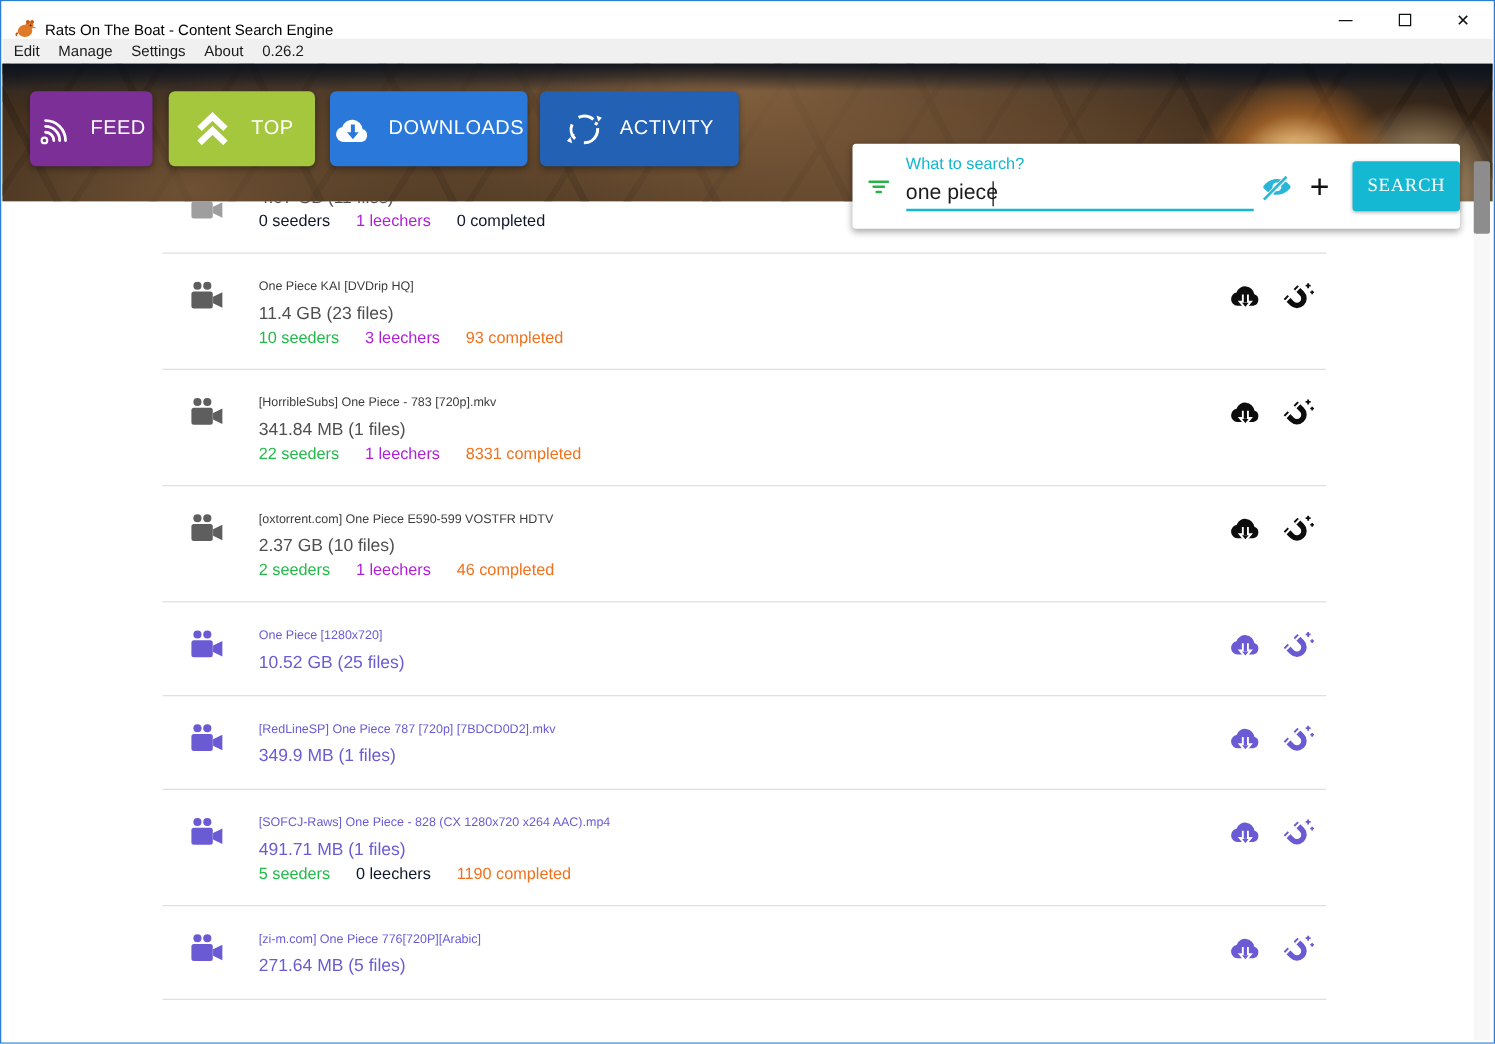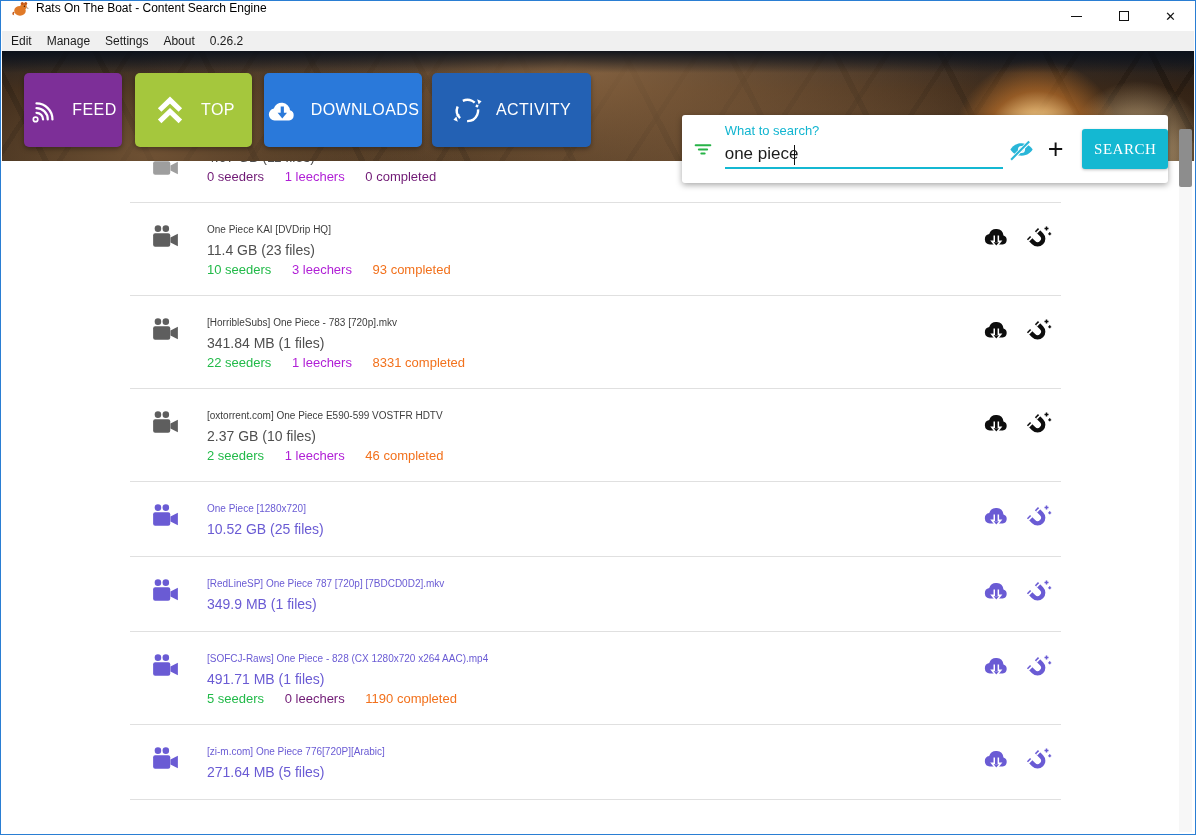--- a/index.html
+++ b/index.html
@@ -7,21 +7,21 @@
   body { font-family:"Liberation Sans", sans-serif; }
 
   .window {
     position:relative; width:1196px; height:835px;
     background:#fff; border:1px solid #2a7ed3; overflow:hidden;
   }
 
   
   .titlebar {
     position:absolute; top:0; left:1px; right:1px; height:30px;
-    background:#fff; display:flex; align-items:flex-start; padding-left:9px;
+    background:#fff; display:flex; align-items:flex-end; padding-left:9px;
   }
   .app-icon { width:18px; height:16px; margin-right:7px; }
   .title-text { font-size:12px; color:#000; }
   .win-controls { position:absolute; right:0; top:0; height:30px; display:flex; }
   .win-btn { width:47px; height:30px; display:flex; align-items:center; justify-content:center; color:#111; }
   .glyph-min { width:11px; height:1px; background:#111; }
   .glyph-max { width:10px; height:10px; border:1px solid #111; }
   .glyph-close { font-size:13px; line-height:13px; }
 
   
@@ -41,21 +41,21 @@
       radial-gradient(circle at 1135px 100px, rgba(240,210,160,.55) 0 26px, rgba(0,0,0,0) 70px),
       radial-gradient(ellipse 320px 150px at 150px 100px, rgba(128,94,60,.8), rgba(0,0,0,0)),
       radial-gradient(ellipse 420px 170px at 560px 10px, rgba(152,112,72,.85), rgba(0,0,0,0)),
       radial-gradient(ellipse 520px 210px at 850px 135px, rgba(122,88,56,.75), rgba(0,0,0,0)),
       repeating-linear-gradient(63deg, rgba(0,0,0,0) 0 36px, rgba(8,6,4,.5) 36px 42px, rgba(0,0,0,0) 42px 94px),
       repeating-linear-gradient(-57deg, rgba(0,0,0,0) 0 48px, rgba(12,8,5,.45) 48px 53px),
       linear-gradient(180deg, #151a22 0%, #26190f 35%, #2e2114 100%);
   }
 
   .nav-btn {
-    position:absolute; top:22px; height:74px; border:none; border-radius:5px;
+    position:absolute; top:22px; height:60px; border:none; border-radius:5px;
     display:flex; align-items:center; justify-content:center; gap:13px;
     color:#fff; font-size:16px; letter-spacing:.4px; cursor:pointer;
     box-shadow:0 2px 5px rgba(0,0,0,.35); padding:0 1px;
     font-family:"Liberation Sans", sans-serif;
   }
   .nav-feed      { left:22px;  width:98px;  background:#7d2f98; }
   .nav-top       { left:133px; width:117px; background:#a5c73d; }
   .nav-downloads { left:262px; width:158px; background:#2a79da; }
   .nav-activity  { left:430px; width:159px; background:#2361b4; }
 
@@ -95,21 +95,21 @@
     margin:0 133px 0 128px; border-bottom:1px solid #e0e0e0;
     padding:16px 0;
   }
   .row:first-child { margin-top:-30px; }
   .row-icon { width:77px; padding:6px 0 0 22px; flex:none; }
   .row-icon svg { display:block; }
   .row-text { flex:1; min-width:0; }
   .row-title { font-size:10px; line-height:21px; cursor:pointer; white-space:nowrap; }
   .row-size  { font-size:14px; line-height:21px; }
   .row-stats { font-size:13px; line-height:18px; }
-  .stat { margin-right:17px; color:#701a75; }
+  .stat { margin-right:17px; color:#0f172a; }
   .stat.seeders.active   { color:#22ba49; }
   .stat.leechers.active  { color:#b01fd6; }
   .stat.completed.active { color:#f2711c; }
   .row-actions { width:78px; flex:none; display:flex; gap:15px; padding-top:6px; }
   .action { background:none; border:none; padding:0; cursor:pointer; width:27px; height:27px; }
 
   .accent-dark .row-title { color:#3d3d3d; }
   .accent-dark .row-size  { color:#4f4f4f; }
   .accent-dark .row-icon  { color:#5e5e5e; }
   .accent-dark .action    { color:#0d0d0d; }

